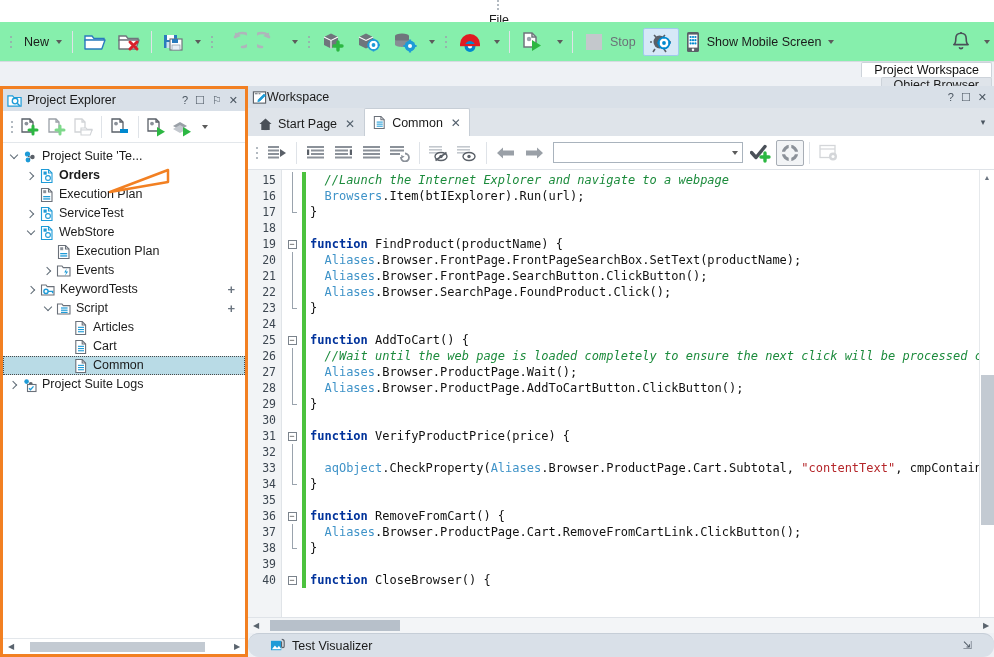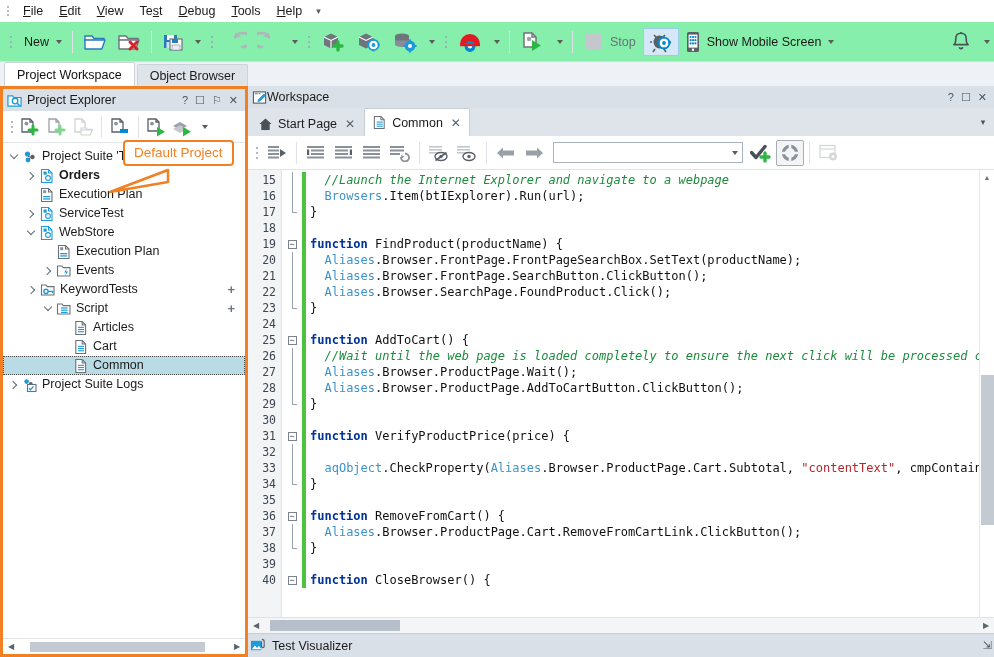--- a/index.html
+++ b/index.html
@@ -12,21 +12,21 @@
     color: #1a1a1a;
     overflow: hidden;
     position: relative;
     -webkit-font-smoothing: antialiased;
   }
   .app { width:994px; height:657px; display:flex; flex-direction:column; background:#eef1f5; }
 
   
   .menubar {
     height:22px; display:flex; align-items:center;
-    background:#ffffff; padding-left:4px;
+    background:#ffffff; padding-left:4px;flex-direction:column;
   }
   .gripper { width:8px; height:16px; display:flex; flex-direction:column;
     justify-content:center; align-items:center; gap:2px; margin-right:3px;}
   .gripper i { display:block; width:2px; height:2px; background:#9aa3ad; border-radius:50%; }
   .menu-item { padding:2px 8px; font-size:12.5px; color:#1b1b1b; white-space:nowrap; line-height:16px;}
   .menu-item u { text-decoration:underline; }
   .menu-caret { padding:2px 6px; color:#5a5a5a; font-size:9px; }
 
   
   .toolbar {
@@ -40,21 +40,21 @@
   .tb-btn { height:28px; display:flex; align-items:center; gap:3px; padding:2px 4px;
             border:1px solid transparent; border-radius:2px; cursor:default; }
   .tb-btn.checked { background:#d6e8f7; border-color:#9ecbec; }
   .tb-label { font-size:12.5px; color:#1b1b1b; padding:0 2px; }
   .caret-dn { width:0;height:0;border-left:3.5px solid transparent;border-right:3.5px solid transparent;
               border-top:4px solid #5b5b5b; margin-left:2px;}
   .caret-split { padding:0 4px; display:flex; align-items:center; height:28px;}
   .spacer { flex:1; }
 
   
-  .toptabs { height:24px; background:#eef1f5; display:flex; align-items:flex-end; padding-left:4px; }
+  .toptabs { height:24px; background:#eef1f5; display:flex; align-items:flex-end; padding-left:4px;flex-direction:column; }
   .toptab { height:22px; padding:0 12px; display:flex; align-items:center;
             font-size:12.5px; color:#1b1b1b; background:#dfe4ea;
             border:1px solid #cdd3da; border-bottom:none; border-radius:2px 2px 0 0; margin-right:2px;}
   .toptab.active { background:#ffffff; border-color:#cdd3da; color:#111; height:24px; }
 
   
   .body { flex:1; display:flex; background:#eef1f5; min-height:0; }
 
   
   .leftwrap { width:248px; padding:0; position:relative; display:flex; }
@@ -146,21 +146,21 @@
              display:flex; flex-direction:column; align-items:center; position:relative;}
   .vsb-arrow { height:14px; width:15px; display:flex; align-items:center; justify-content:center;
                font-size:7px; color:#6b7480; }
   .vsb-thumb { position:absolute; left:1px; width:13px; background:#c3cad2; }
 
   .ed-hscroll { height:16px; background:#f3f5f7; border-top:1px solid #dfe3e8;
                 display:flex; align-items:center; padding:0 2px; flex:none; }
   .ed-hthumb { position:absolute; left:22px; width:130px; top:2px; height:11px; background:#b7c0ca; }
 
   .tv-bar { height:24px; background:#d9e0e8; display:flex; align-items:center; gap:6px;
-            padding:0 2px; border-top:1px solid #c6ced7; flex:none; }
+            padding:0 22px; border-top:1px solid #c6ced7; flex:none;border-radius:11px; }
   .tv-label { font-size:12.5px; color:#1b1b1b; }
 
   
   .callout {
     position:absolute; left:123px; top:140px; z-index:60;
     background:#ffffff; border:2.5px solid #F28022; border-radius:4px;
     padding:3px 9px 4px 9px; color:#F28022; font-size:13.5px; white-space:nowrap;
   }
   .callout-tail {
     position:absolute; z-index:59; left:106px; top:168px; width:90px; height:26px;
@@ -1023,17 +1023,14 @@
         <span class="tv-label">Test Visualizer</span>
         <span class="spacer"></span>
         <span class="pbtn">⇲</span>
       </div>
     </div>
   </div>
 
   <svg class="callout-tail" viewBox="0 0 90 26">
     <path d="M4 24 L62 2 L62 14 Z" fill="#ffffff" stroke="#F28022" stroke-width="2.5" stroke-linejoin="round"></path>
   </svg>
-  <div class="callout">
-    <span>Default Project</span>
-  </div>
 
 </div>
 
 </body></html>

